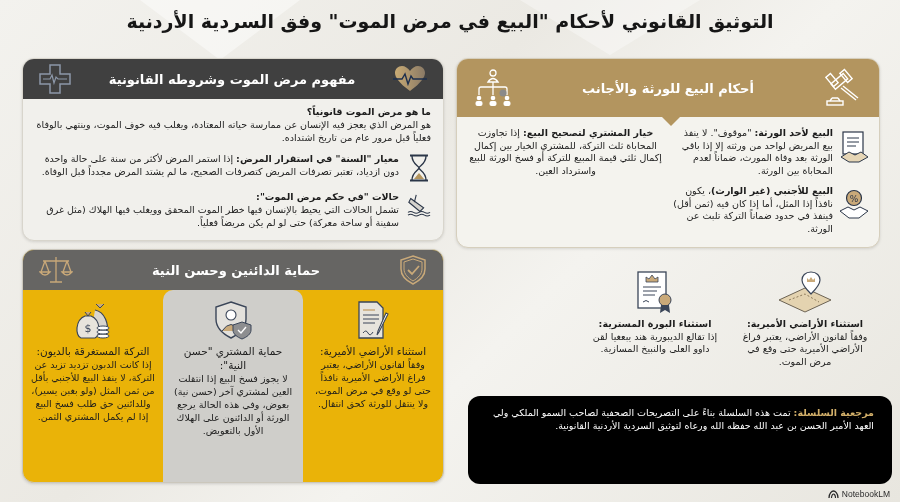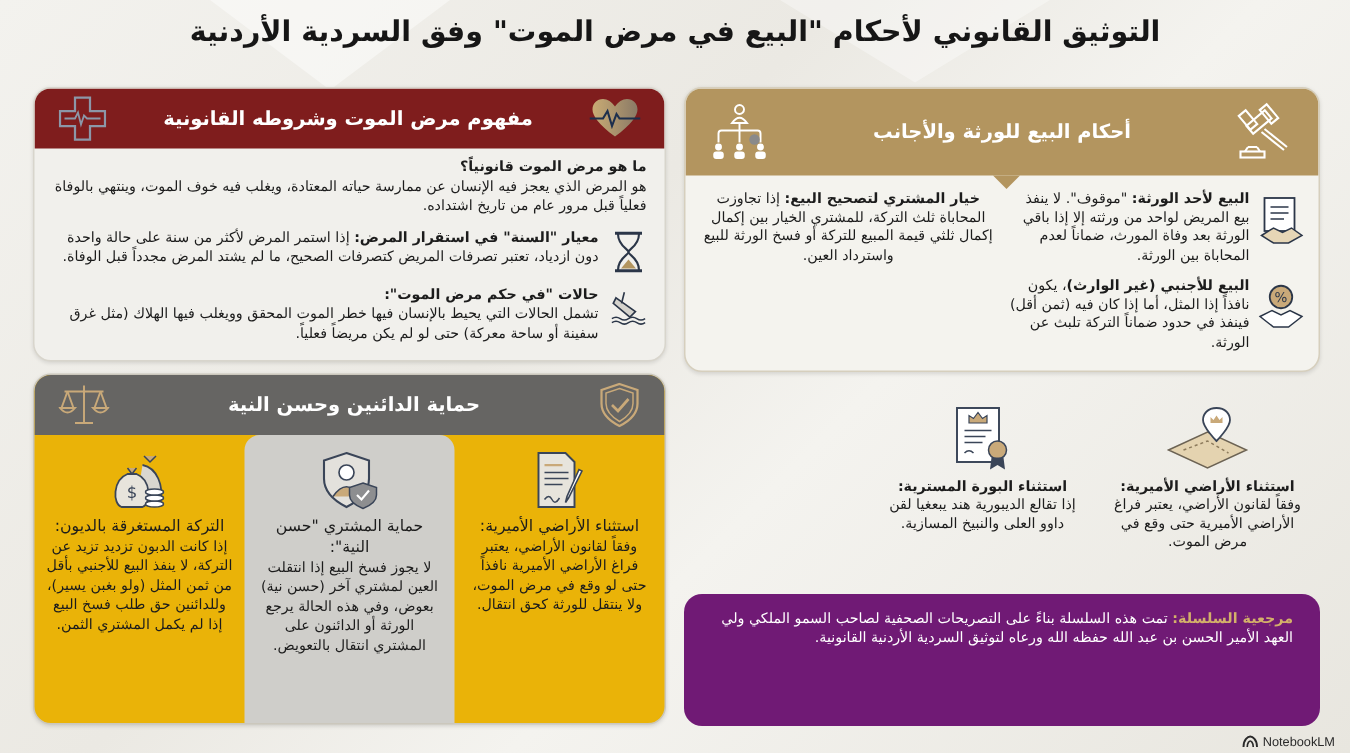--- a/index.html
+++ b/index.html
@@ -22,21 +22,21 @@
   .panel { position: absolute; border-radius: 12px; overflow: hidden; }
   .panel-head {
     height: 40px; display: flex; align-items: center; justify-content: space-between;
     padding: 0 16px; direction: rtl;
   }
   .panel-head .ph-title { font-size: 13px; font-weight: bold; flex: 1; text-align: center; }
   .icon { display: inline-flex; align-items: center; justify-content: center; }
 
   
   #p-concept { left: 22px; top: 58px; width: 422px; height: 183px; background: #f1f0ec; border: 1px solid #d8d5cc; box-shadow: 0 1px 3px rgba(0,0,0,0.12); }
-  #p-concept .panel-head { background: #7f1d1d; color: #fff; }
+  #p-concept .panel-head { background: #404040; color: #fff; }
   .concept-body { padding: 6px 12px 0 12px; direction: rtl; font-size: 9.5px; line-height: 13px; }
   .concept-body .q { font-weight: bold; }
   .concept-row { display: flex; align-items: flex-start; gap: 8px; margin-top: 8px; }
   .concept-row .icon { width: 24px; flex: 0 0 24px; margin-top: 2px; }
   .concept-row .txt { flex: 1; }
   .b { font-weight: bold; }
 
   
   #p-sales { left: 456px; top: 58px; width: 424px; height: 190px; background: #f4f3ee; border: 1px solid #d6cfbd; box-shadow: 0 1px 3px rgba(0,0,0,0.12); }
   #p-sales .panel-head { background: #b3955f; color: #fff; height: 58px; }
@@ -57,21 +57,21 @@
   .cred-col .icon { height: 40px; margin-bottom: 4px; }
   .cred-col .ct { font-weight: normal; font-size: 10.5px; line-height: 14px; text-align: center; }
 
   
   .float-item { position: absolute; text-align: center; font-size: 9.5px; line-height: 12.5px; direction: rtl; }
   .float-item .icon { height: 44px; margin-bottom: 4px; }
   #f-lands { left: 740px; top: 270px; width: 130px; }
   #f-bourse { left: 590px; top: 270px; width: 130px; }
 
   
-  #p-ref { left: 456px; top: 396px; width: 424px; height: 88px; background: #701a75; border-radius: 12px; color: #fff; padding: 10px 18px; direction: rtl; font-size: 9.5px; line-height: 13px; }
+  #p-ref { left: 468px; top: 396px; width: 424px; height: 88px; background: #000000; border-radius: 12px; color: #fff; padding: 10px 18px; direction: rtl; font-size: 9.5px; line-height: 13px; }
   #p-ref .gold { color: #d3b06a; font-weight: bold; }
   #p-ref p + p { margin-top: 8px; }
 
   .brand { position: absolute; right: 10px; bottom: 3px; font-size: 8.5px; color: #2a2a2a; direction: ltr; display: flex; align-items: center; gap: 3px; font-family: "Liberation Sans", sans-serif; justify-content: center; }
 </style>
 </head>
 <body>
 
 <div class="bg-shape bg1"></div>
 <div class="bg-shape bg2"></div>
@@ -261,21 +261,21 @@
       <div class="icon">
         <svg width="40" height="40" viewBox="0 0 40 40">
           <path d="M18 2 L33 7 V19 C 33 28, 26 34, 18 38 C 10 34, 3 28, 3 19 V7 Z" fill="#e3e1dc" stroke="#3a4558" stroke-width="1.4"></path>
           <circle cx="18" cy="15" r="5" fill="#fff" stroke="#3a4558" stroke-width="1.1"></circle>
           <path d="M9 31 Q 18 18 27 31" fill="#c9a979" stroke="#3a4558" stroke-width="1"></path>
           <path d="M29 22 L38 25 V30 C 38 34, 34 37, 29 39 C 24 37, 20 34, 20 30 V25 Z" fill="#8d8e90" stroke="#3a4558" stroke-width="1"></path>
           <polyline points="25,30 28,33 33,27" fill="none" stroke="#fff" stroke-width="1.4"></polyline>
         </svg>
       </div>
       <div class="ct">حماية المشتري "حسن النية":</div>
-      <div>لا يجوز فسخ البيع إذا انتقلت العين لمشتري آخر (حسن نية) بعوض، وفي هذه الحالة يرجع الورثة أو الدائنون على المشتري انتقال بالتعويض.</div>
+      <div>لا يجوز فسخ البيع إذا انتقلت العين لمشتري آخر (حسن نية) بعوض، وفي هذه الحالة يرجع الورثة أو الدائنون على الهلاك الأول بالتعويض.</div>
     </div>
 
     <div class="cred-col">
       <div class="icon">
         <svg width="40" height="40" viewBox="0 0 40 40">
           <path d="M22 10 C 32 12, 36 24, 34 34 H 18" fill="#d9d6cf" stroke="#3a4558" stroke-width="1.2"></path>
           <path d="M23 4 L27 8 L31 4" fill="#c9a979" stroke="#3a4558"></path>
           <path d="M12 16 C 2 20, 2 36, 8 38 H 22 C 28 36, 28 20, 18 16 Z" fill="#e7e4dc" stroke="#3a4558" stroke-width="1.2"></path>
           <path d="M12 12 L15 16 L18 12" fill="#c9a979" stroke="#3a4558"></path>
           <text x="15" y="32" font-size="11" text-anchor="middle" fill="#3a4558" font-family="DejaVu Sans, sans-serif">$</text>

